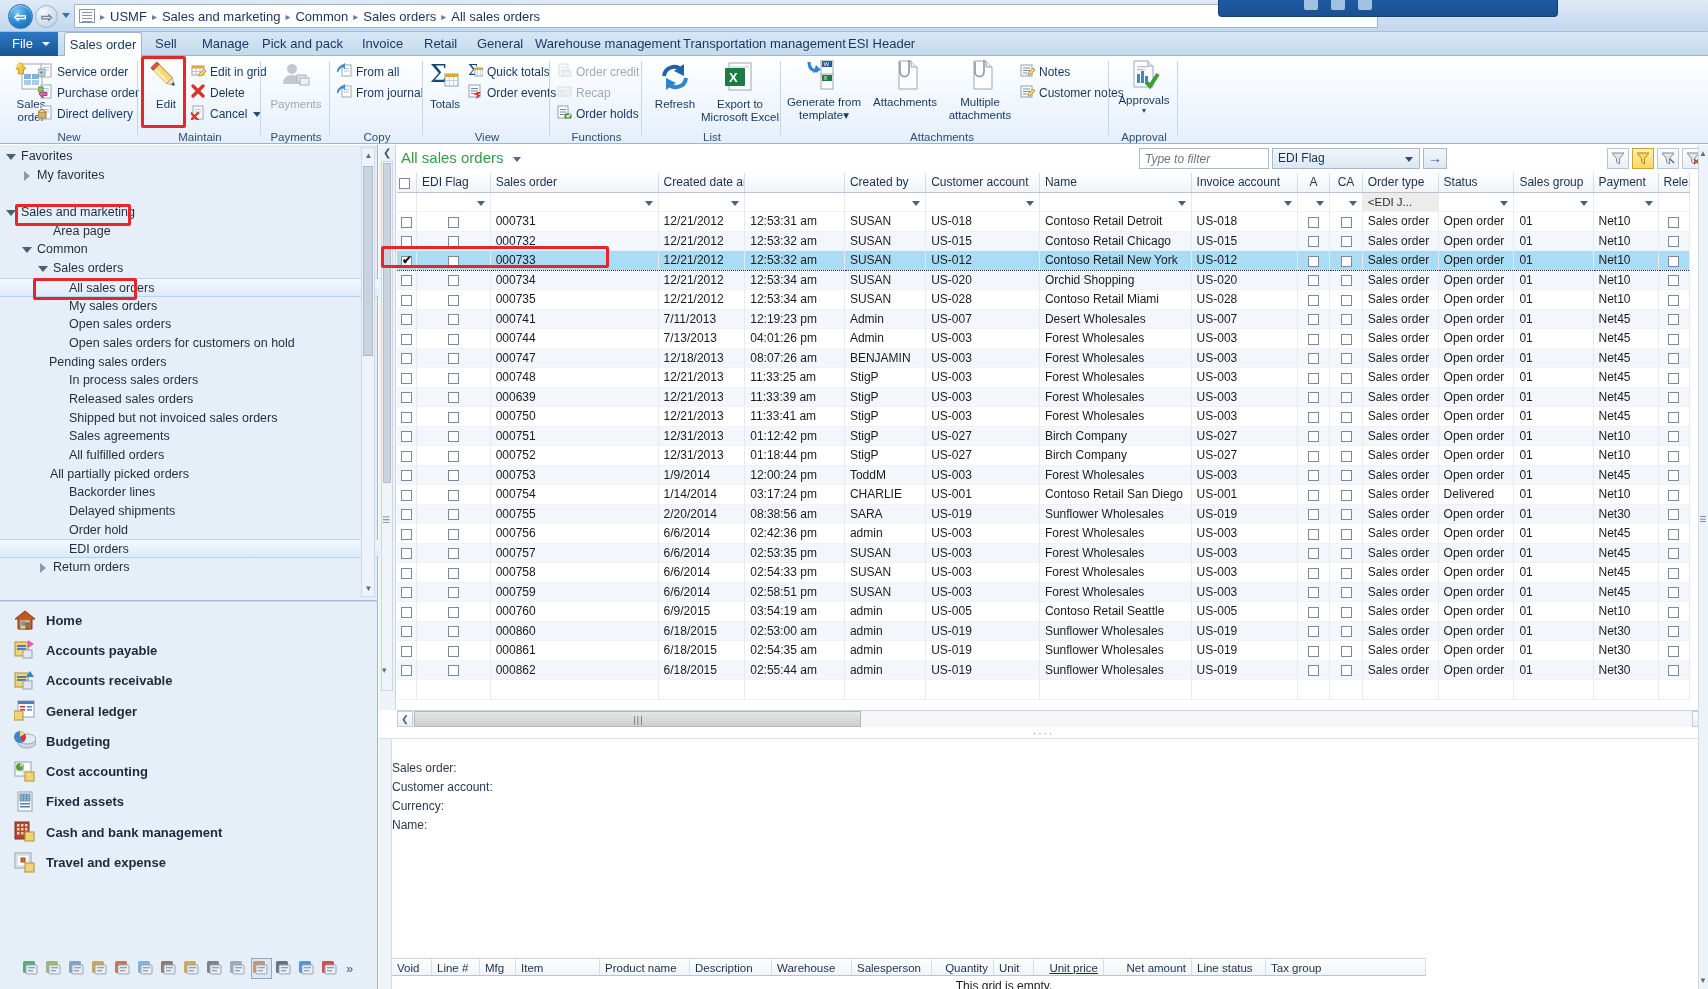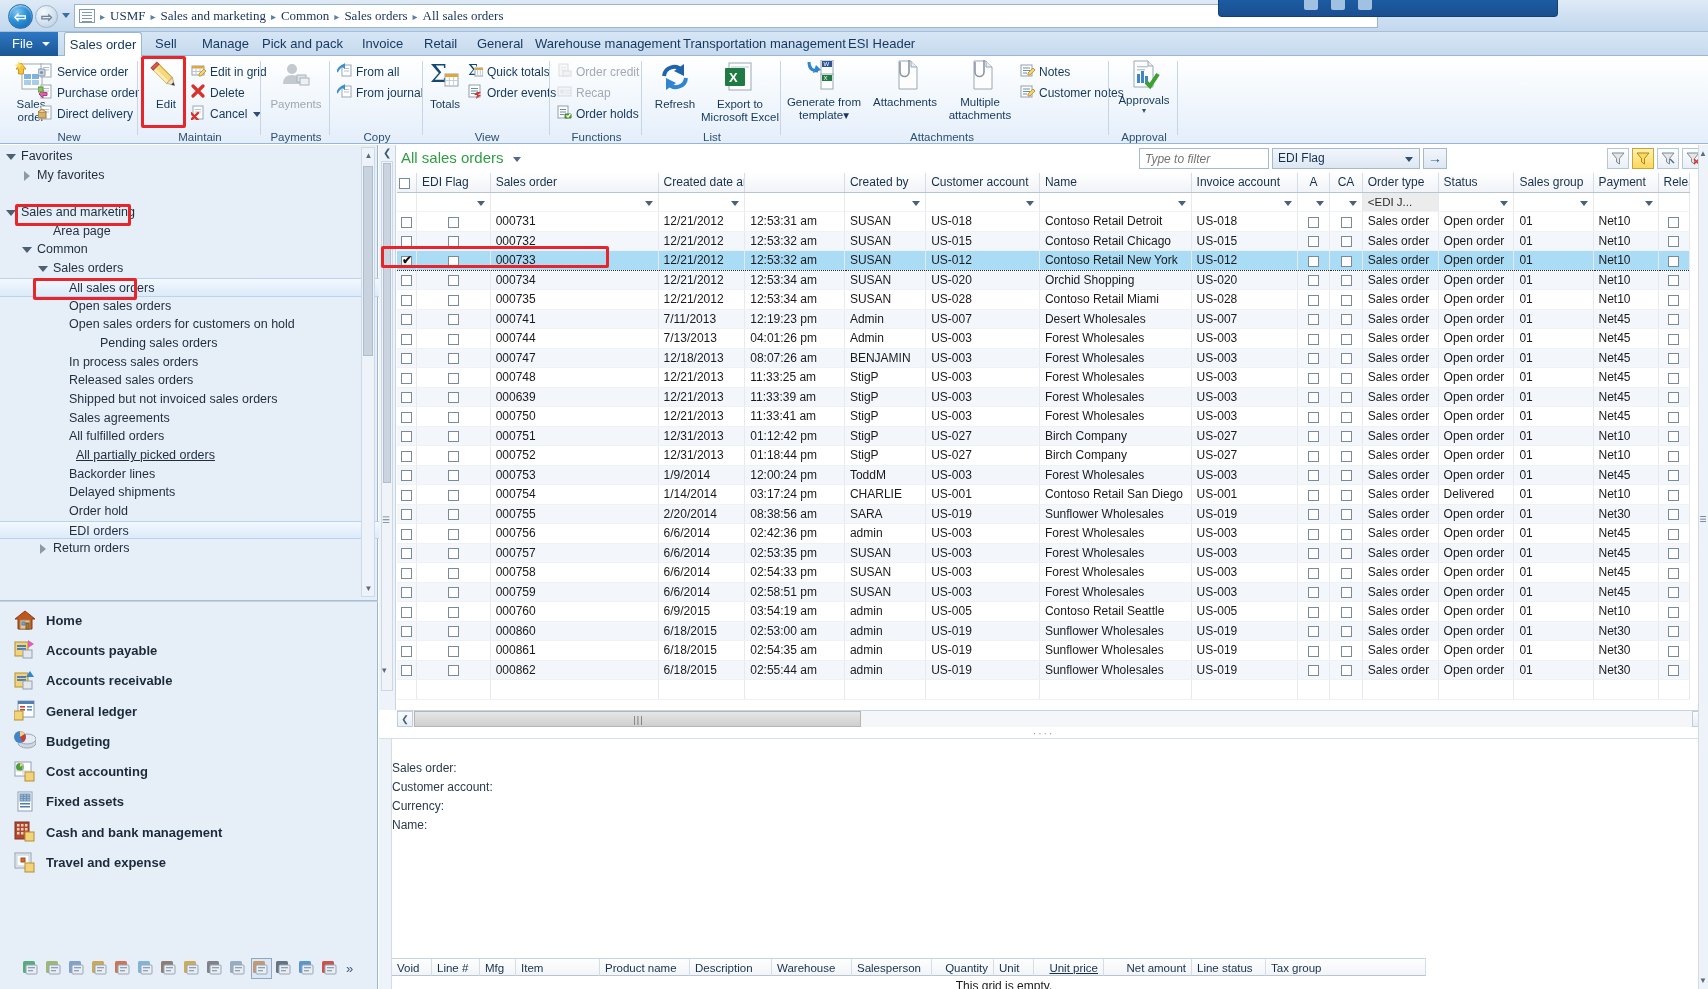--- a/index.html
+++ b/index.html
@@ -46,21 +46,21 @@
     background:#fff; border:1px solid #9cb4cc;
     display:flex; align-items:center; padding:0 4px; gap:3px;
     font-size:13px; color:#16325c;
   }
   .addr .pageicon{
     width:16px;height:14px;border:1px solid #7f99b5;background:#fff;
     display:inline-block; position:relative; margin-right:2px;
   }
   .addr .pageicon::before{content:"";position:absolute;left:2px;top:2px;right:2px;height:1px;background:#7f99b5;
    box-shadow:0 3px 0 #7f99b5, 0 6px 0 #7f99b5, 0 9px 0 #7f99b5;}
-  .crumb { color:#16325c; white-space:nowrap; padding:0 2px;font-family:Liberation Serif, serif; }
+  .crumb { color:#16325c; white-space:nowrap; padding:0 2px; }
   .crumb-sep { color:#5b7fa6; font-size:10px; }
   .topright {
     position:absolute; right:150px; top:-5px; width:340px; height:22px;
     background: linear-gradient(to bottom,#1d5fa8,#1a4f90);
     border:1px solid #15406f; border-top:none;
     border-radius:0 0 4px 4px;
   }
   .topright .tr-ico{position:absolute;top:3px;width:14px;height:12px;background:#b9d4ef;border-radius:2px;opacity:.85;}
 
   
@@ -618,29 +618,30 @@
   <div class="leftnav">
     <div class="navtree" id="navtree">
         <div class="navrow"><span class="tri open" style="left: 6px; top: 7px;"></span><span style="margin-left: 21px;">Favorites</span></div>
         <div class="navrow"><span class="tri closed" style="left: 24px; top: 5px;"></span><span style="margin-left: 37px;">My favorites</span></div>
         <div class="navrow"><span style="margin-left: 21px;"></span></div>
         <div class="navrow"><span class="tri open" style="left: 6px; top: 7px;"></span><span style="margin-left: 21px;">Sales and marketing</span></div>
         <div class="navrow"><span style="margin-left: 53px;">Area page</span></div>
         <div class="navrow"><span class="tri open" style="left: 22px; top: 7px;"></span><span style="margin-left: 37px;">Common</span></div>
         <div class="navrow"><span class="tri open" style="left: 38px; top: 7px;"></span><span style="margin-left: 53px;">Sales orders</span></div>
         <div class="navrow sel"><span style="margin-left: 69px;">All sales orders</span></div>
+        <div class="navrow"><span style="margin-left: 69px;">My sales orders</span></div>
         <div class="navrow"><span style="margin-left: 69px;">Open sales orders</span></div>
         <div class="navrow"><span style="margin-left: 69px;">Open sales orders for customers on hold</span></div>
-        <div class="navrow"><span style="margin-left: 100px;">Pending sales orders</span></div>
+        <div class="navrow"><span style="margin-left: 49px;">Pending sales orders</span></div>
         <div class="navrow"><span style="margin-left: 69px;">In process sales orders</span></div>
         <div class="navrow"><span style="margin-left: 69px;">Released sales orders</span></div>
         <div class="navrow"><span style="margin-left: 69px;">Shipped but not invoiced sales orders</span></div>
         <div class="navrow"><span style="margin-left: 69px;">Sales agreements</span></div>
         <div class="navrow"><span style="margin-left: 69px;">All fulfilled orders</span></div>
-        <div class="navrow"><span style="margin-left: 76px; text-decoration: underline;">All partially picked orders</span></div>
+        <div class="navrow"><span style="margin-left: 50px;">All partially picked orders</span></div>
         <div class="navrow"><span style="margin-left: 69px;">Backorder lines</span></div>
         <div class="navrow"><span style="margin-left: 69px;">Delayed shipments</span></div>
         <div class="navrow"><span style="margin-left: 69px;">Order hold</span></div>
         <div class="navrow sel"><span style="margin-left: 69px;">EDI orders</span></div>
         <div class="navrow"><span class="tri closed" style="left: 40px; top: 5px;"></span><span style="margin-left: 53px;">Return orders</span></div>
       </div>
     <div class="navscroll">
       <div class="up">▲</div>
       <div class="thumb"></div>
       <div class="dn">▼</div>

